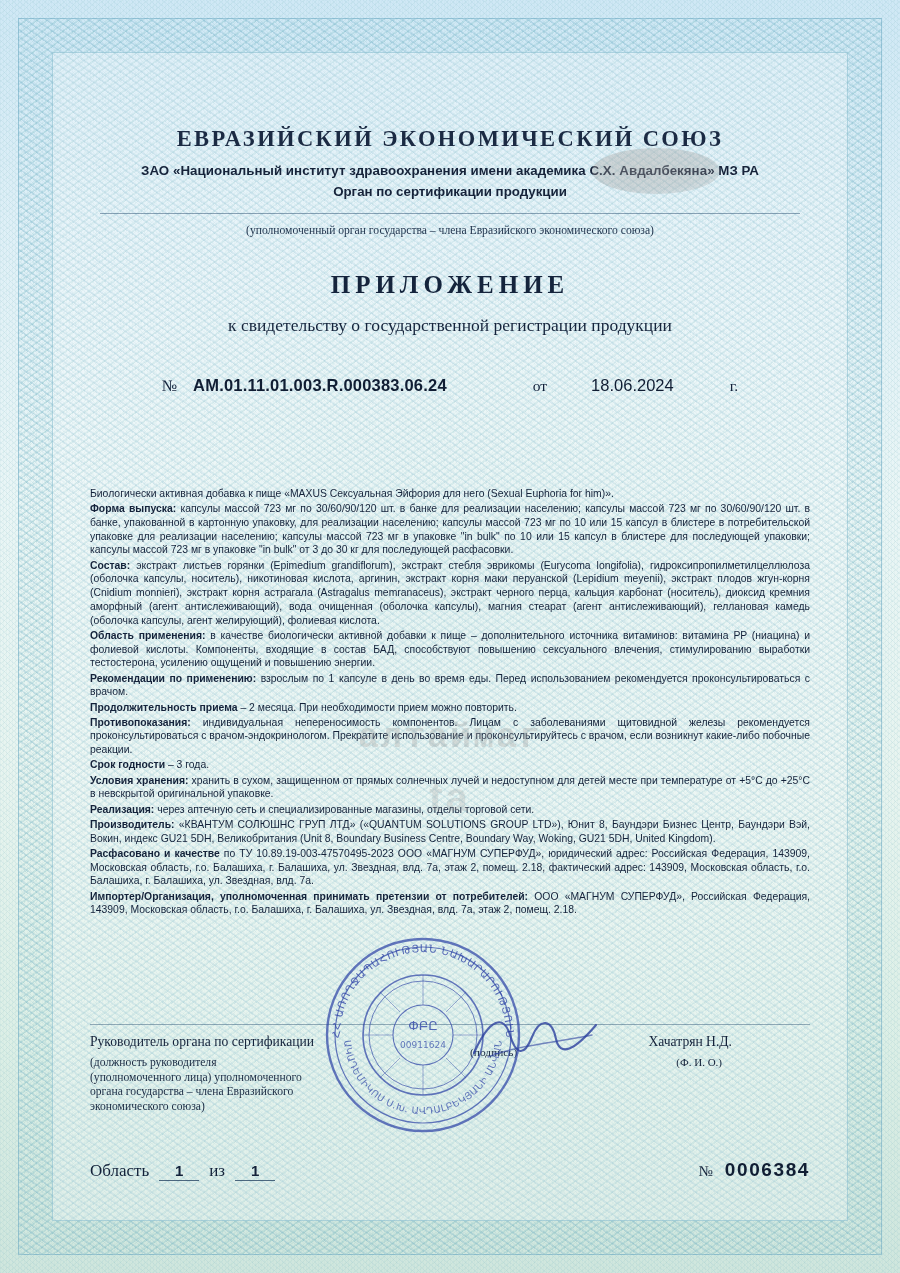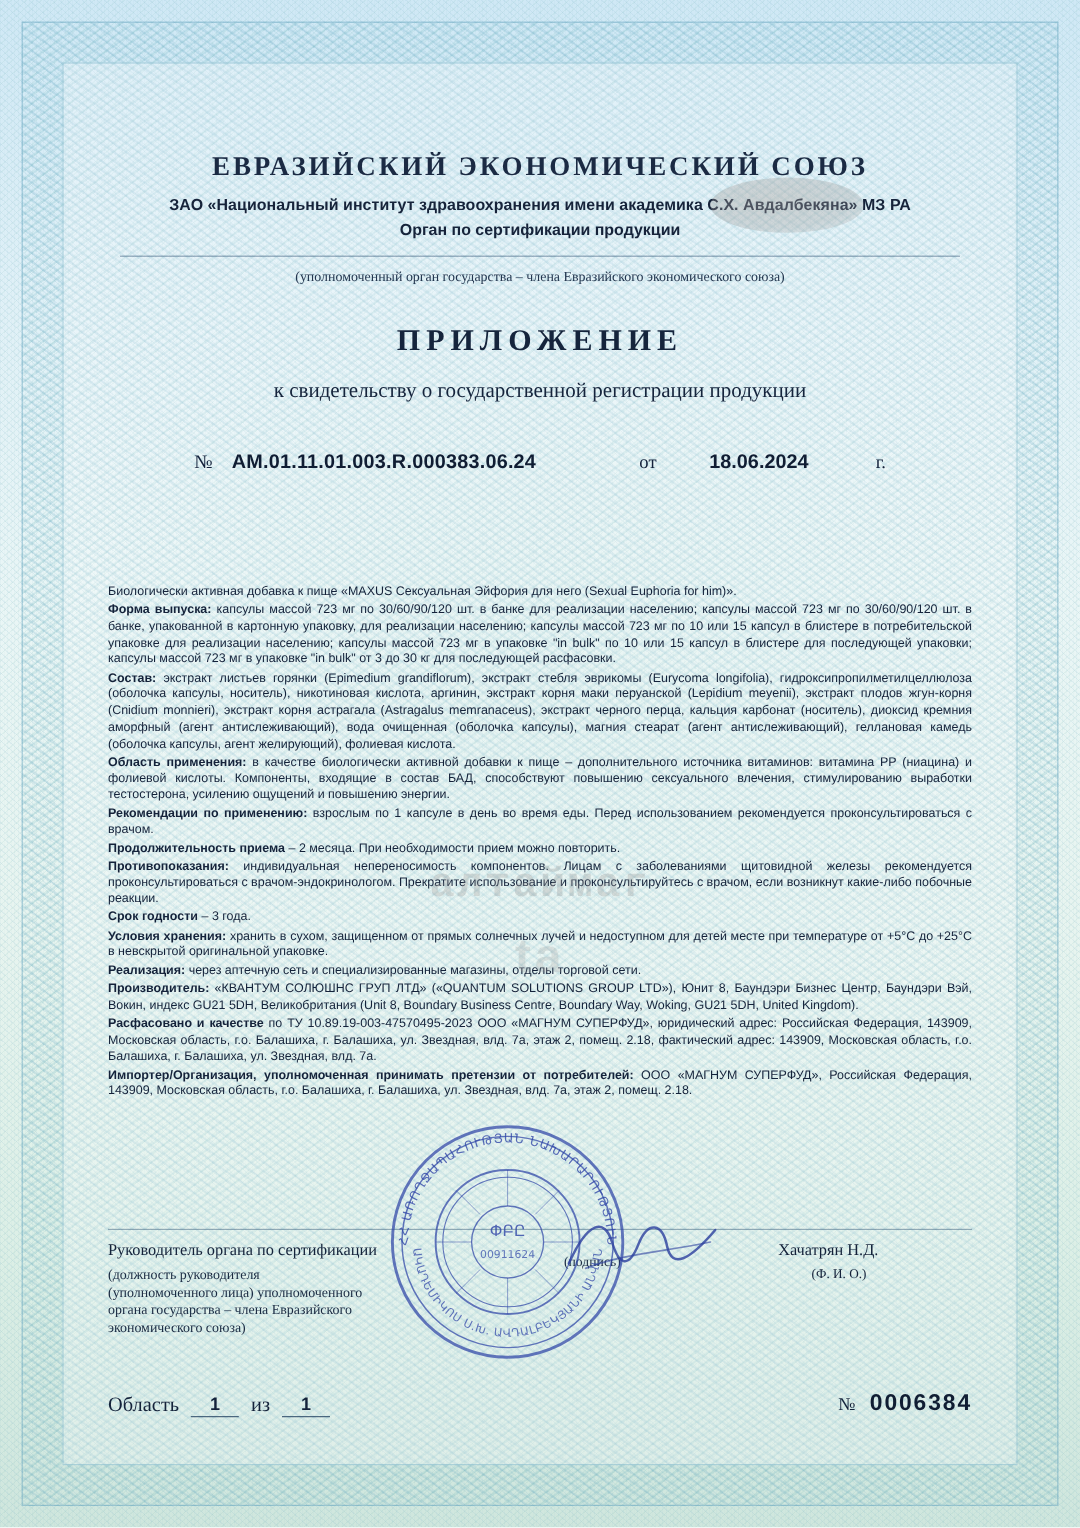--- a/index.html
+++ b/index.html
@@ -126,21 +126,21 @@
     font-size: 16.5px;
     letter-spacing: 0.2px;
     color: #101d33;
   }
   .ot-label {
     font-size: 15.5px;
     margin: 0 44px 0 86px;
   }
   .reg-date {
     font-family: "Liberation Sans", sans-serif;
-    font-weight: bold;
+    font-weight: normal;
     font-size: 16.5px;
     color: #101d33;
   }
   .g-label {
     font-size: 15.5px;
     margin-left: 56px;
   }
 
   
   .body-block {

